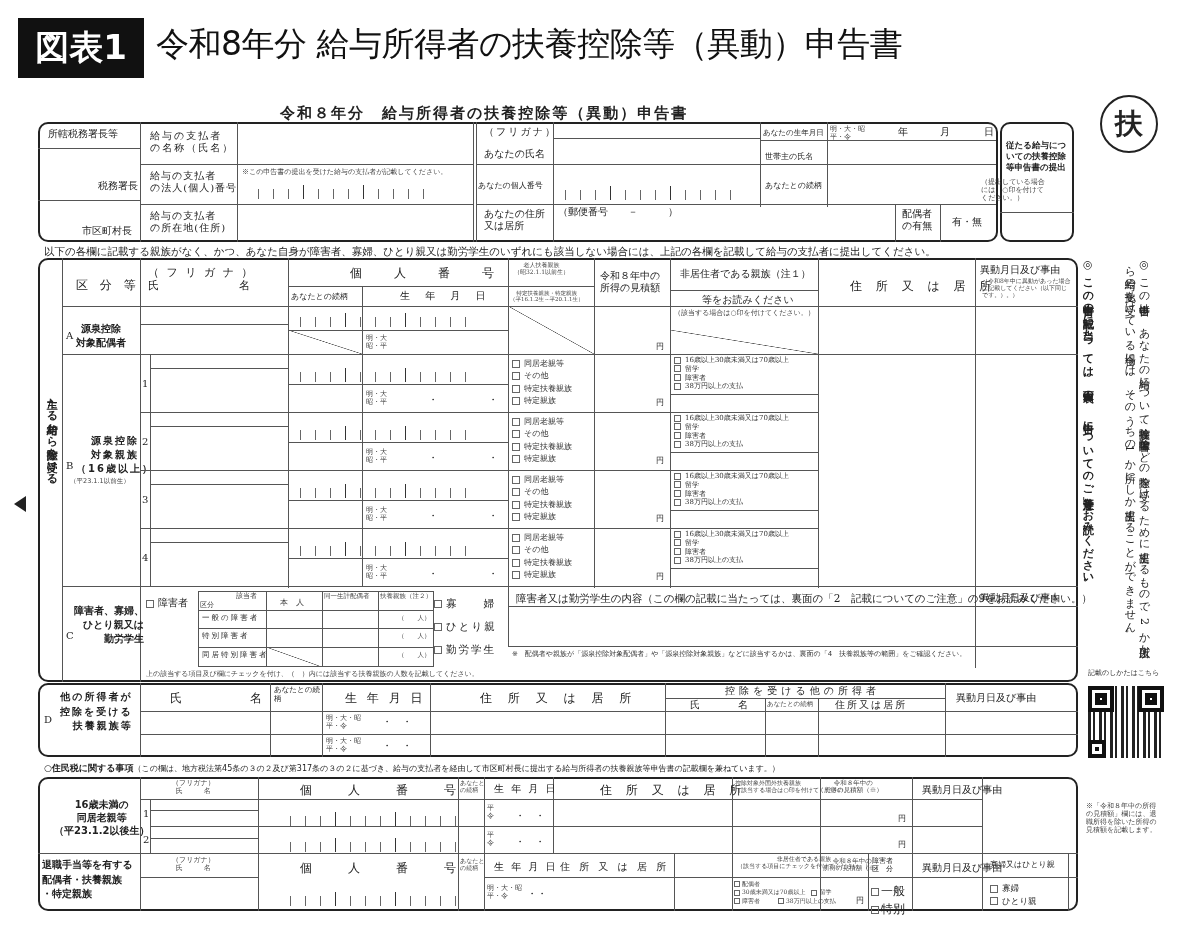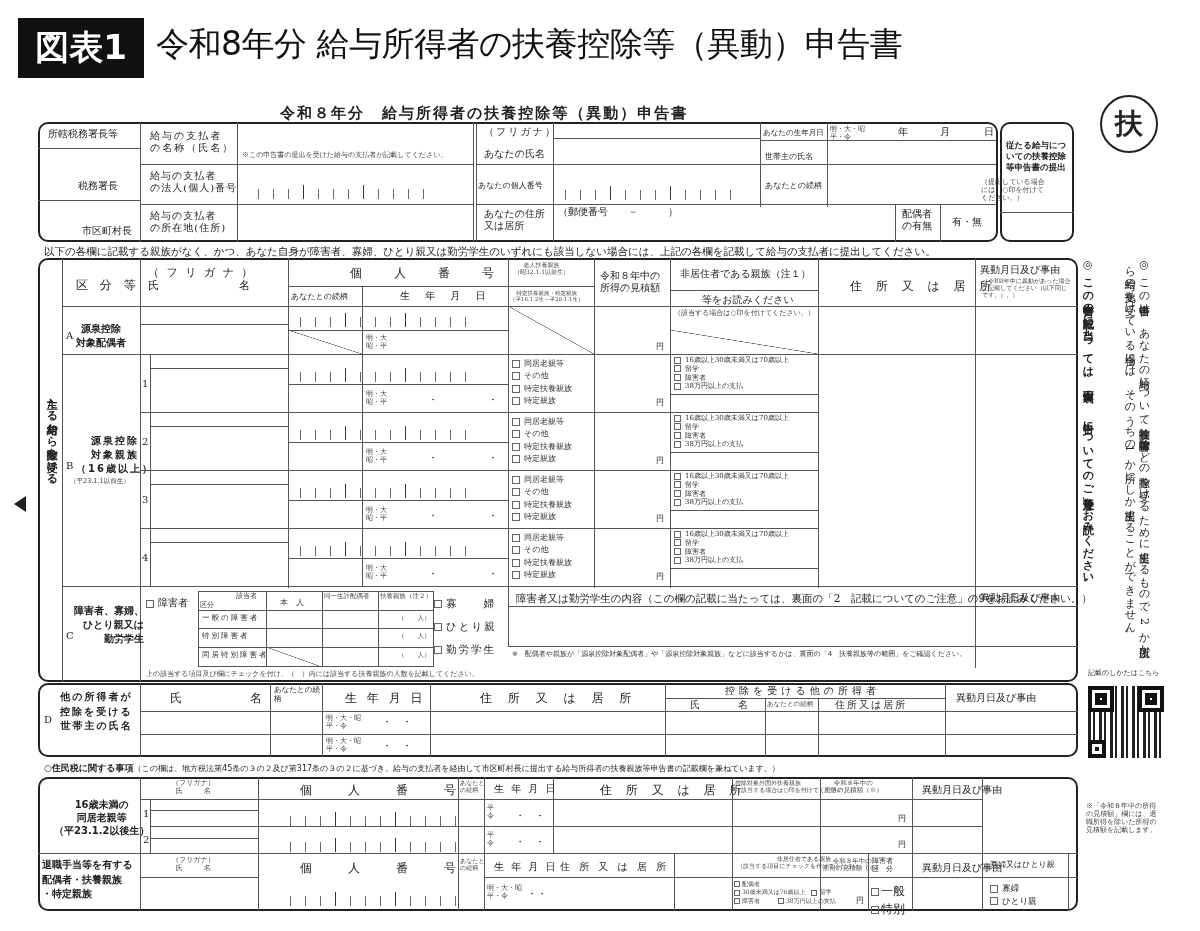--- a/index.html
+++ b/index.html
@@ -54,28 +54,28 @@
 <div class="abs line h" style="left:38px;top:148px;width:102px"></div>
 <div class="abs line h" style="left:38px;top:200px;width:102px"></div>
 <div class="abs line h" style="left:476px;top:164px;width:520px"></div>
 <div class="abs line h" style="left:476px;top:204px;width:520px"></div>
 <div class="abs line h" style="left:553px;top:138px;width:207px"></div>
 <div class="abs line h" style="left:760px;top:140px;width:236px"></div>
 <div class="abs line v" style="left:895px;top:204px;height:38px"></div>
 <div class="abs line v" style="left:940px;top:204px;height:38px"></div>
 
 <div class="abs t" style="left:48px;top:128px">所轄税務署長等</div>
-<div class="abs t" style="left:78px;top:180px">税務署長</div>
+<div class="abs t" style="left:98px;top:180px">税務署長</div>
 <div class="abs t" style="left:82px;top:225px">市区町村長</div>
 <div class="abs t" style="left:150px;top:130px;white-space:pre;letter-spacing:2px">給与の支払者
 の名称（氏名）</div>
 <div class="abs" style="left:240px;top:124px;width:232px;height:38px"></div>
 <div class="abs t" style="left:150px;top:170px;white-space:pre;letter-spacing:1px">給与の支払者
 の法人(個人)番号</div>
-<div class="abs ts" style="left:242px;top:151px">※この申告書の提出を受けた給与の支払者が記載してください。</div>
+<div class="abs ts" style="left:242px;top:168px">※この申告書の提出を受けた給与の支払者が記載してください。</div>
 <div class="abs ticks" style="left:258px;top:185px">
     <span></span>
     <span></span>
     <span></span>
     <span class="big"></span>
     <span></span>
     <span></span>
     <span></span>
     <span class="big"></span>
     <span></span>
@@ -425,21 +425,21 @@
 <div class="abs line v" style="left:665px;top:683px;height:74px"></div>
 <div class="abs line v" style="left:765px;top:698px;height:59px"></div>
 <div class="abs line v" style="left:818px;top:698px;height:59px"></div>
 <div class="abs line v" style="left:945px;top:683px;height:74px"></div>
 <div class="abs line h" style="left:140px;top:711px;width:938px"></div>
 <div class="abs line h" style="left:665px;top:698px;width:280px"></div>
 <div class="abs line h" style="left:140px;top:734px;width:938px"></div>
 <div class="abs t" style="left:44px;top:714px">D</div>
 <div class="abs tb" style="left:60px;top:690px;white-space:pre;text-align:right;font-size:10px;line-height:1.45;letter-spacing:2px">他の所得者が
 控除を受ける
-世帯主の氏名</div>
+扶養親族等</div>
 <div class="abs tm" style="left:170px;top:690px;letter-spacing:4px">氏　　　　名</div>
 <div class="abs ts" style="left:274px;top:686px;width:46px;white-space:normal;font-size:7.5px;color:#222">あなたとの続柄</div>
 <div class="abs tm" style="left:345px;top:690px;letter-spacing:3px">生 年 月 日</div>
 <div class="abs tm" style="left:480px;top:690px;letter-spacing:6px">住 所 又 は 居 所</div>
 <div class="abs t" style="left:725px;top:685px;letter-spacing:4px">控除を受ける他の所得者</div>
 <div class="abs t" style="left:690px;top:699px;letter-spacing:6px">氏　　名</div>
 <div class="abs ts" style="left:767px;top:701px;font-size:6.5px">あなたとの続柄</div>
 <div class="abs t" style="left:835px;top:699px;letter-spacing:2px">住所又は居所</div>
 <div class="abs t" style="left:956px;top:692px">異動月日及び事由</div>
 <div class="abs ts" style="left:326px;top:714px;white-space:pre">明・大・昭

